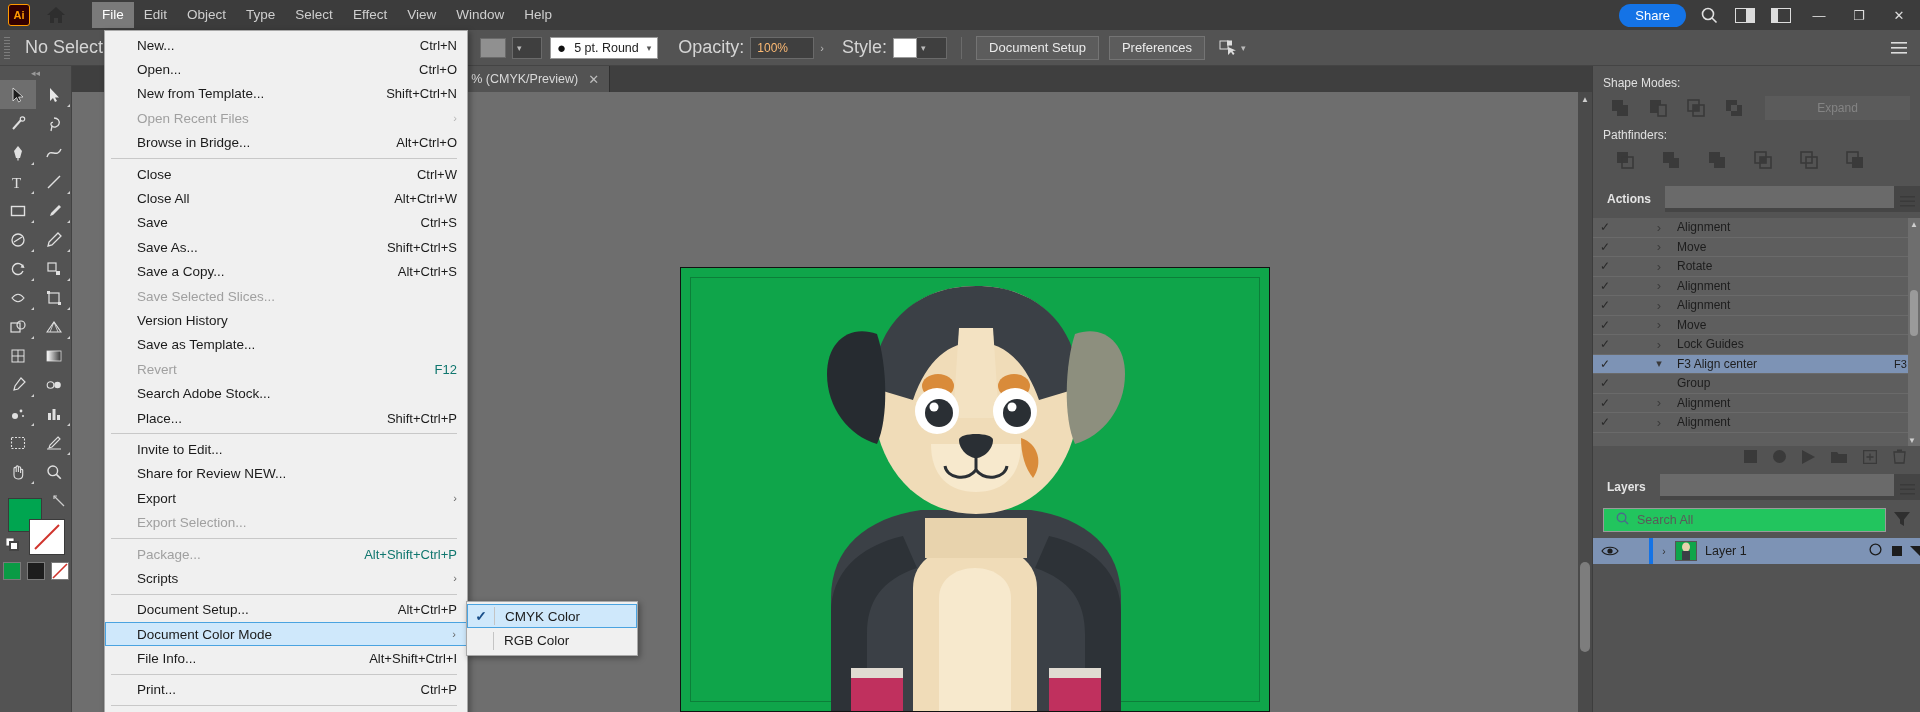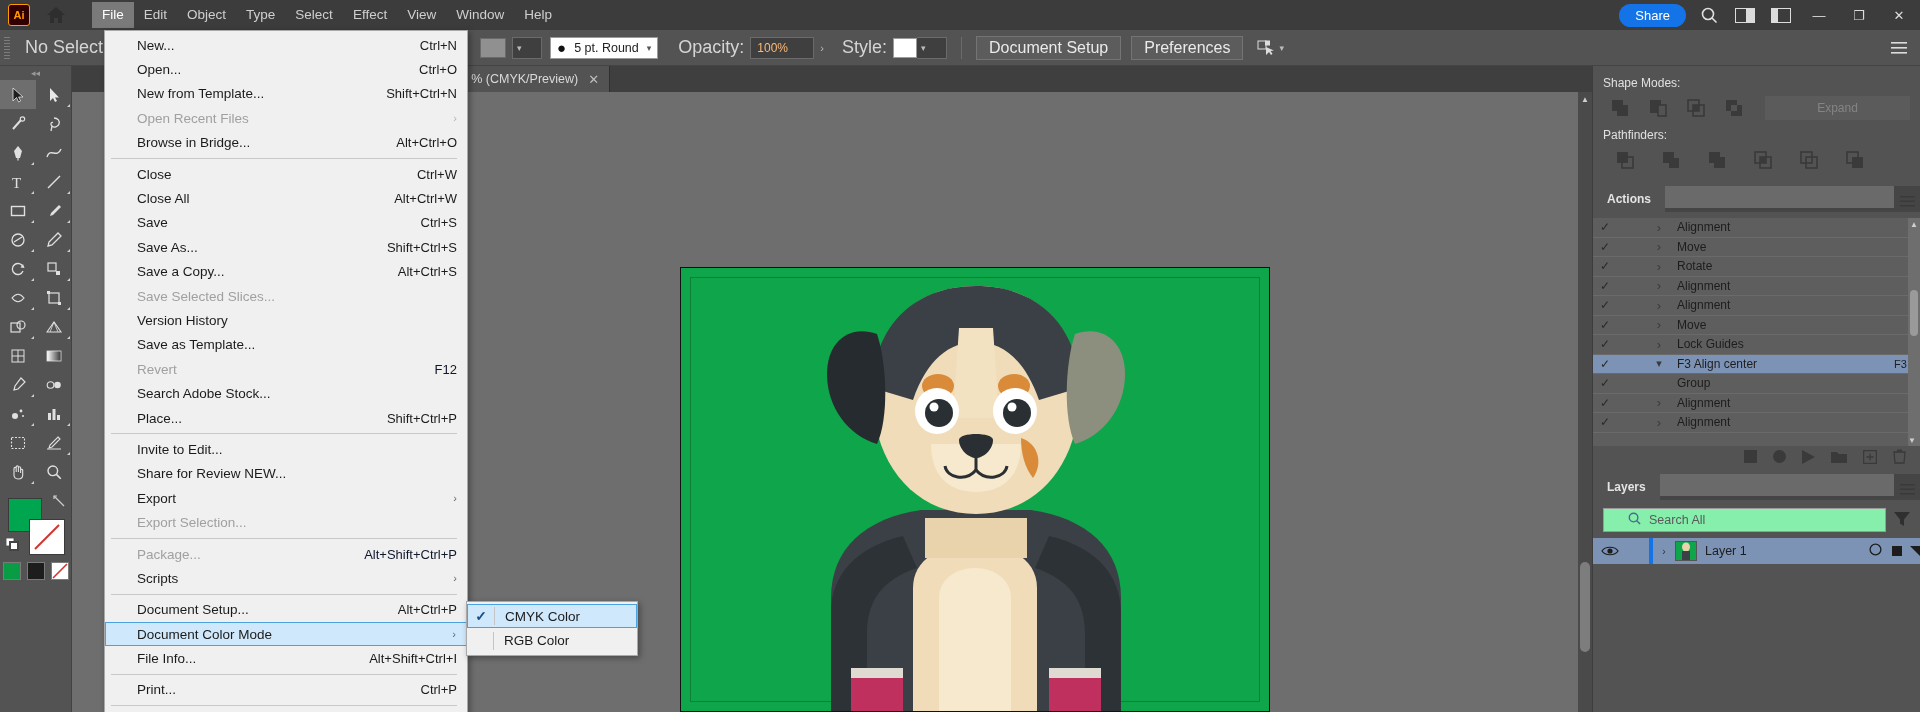--- a/index.html
+++ b/index.html
@@ -68,21 +68,21 @@
     color: #fdba74; font-size: 12px; padding: 0 6px; display:flex; align-items:center;
   }
   .stroke-select {
     height: 22px; background: #fff; border: 1px solid #9a9a9a; color: #222;
     display: flex; align-items: center; gap: 8px; padding: 0 6px; font-size: 12.5px;
   }
   .caret { font-size: 9px; color: #bbb; }
   .caret-dk { font-size: 9px; color: #555; }
   .btn-flat {
     height: 24px; padding: 0 12px; background: #5c5c5c; border: 1px solid #747474;
-    color: #eaeaea; font-size: 16px; display: flex; align-items: center;
+    color: #eaeaea; font-size: 13px; display: flex; align-items: center;
   }
   .white-sw { width: 24px; height: 20px; background: #fff; border: 1px solid #9a9a9a; }
 
   
   .toolbar {
     position: absolute; left: 0; top: 66px; width: 72px; height: 646px;
     background: #535353; border-right: 1px solid #424242;
   }
   .tb-handle { height: 14px; display:flex; align-items:center; justify-content:center; color:#999; font-size:9px; }
   .tb-grid { display: grid; grid-template-columns: 36px 36px; }
@@ -171,22 +171,22 @@
   .act-name { flex:1; color:#1d1d1d; }
   .act-key { width:26px; color:#1d1d1d; font-size:11px; }
   .act-scroll { position:absolute; right:0; top:0; width:12px; height:228px; background:#6e6e6e; }
   .act-scroll .thumb { position:absolute; left:2px; top:72px; width:8px; height:46px; background:#9a9a9a; border-radius:4px;}
   .act-scroll .ar { height:12px; display:flex;align-items:center;justify-content:center;color:#cfcfcf;font-size:8px;}
   .act-footer { display:flex; align-items:center; justify-content:flex-end; gap:16px; height:24px; padding-right:14px; }
 
   
   .search-row { display:flex; align-items:center; gap:8px; padding: 8px 10px 6px; }
   .search-box {
-    flex:1; height:24px; background:#86efac; border:1px solid #9a9a9a;
-    display:flex; align-items:center; gap:8px; padding:0 24px; color:#5a5a5a; font-size:12.5px;
+    flex:1; height:24px; background:#22c55e; border:1px solid #9a9a9a;
+    display:flex; align-items:center; gap:8px; padding:0 12px; color:#5a5a5a; font-size:12.5px;
   }
   .layer-row { display:flex; align-items:center; height:26px; background:#7d93b5; color:#1d1d1d; font-size:12.5px; }
   .layer-eye { width:34px; display:flex; align-items:center; justify-content:center; }
   .layer-lock { width:22px; }
   .layer-blue { width:4px; height:26px; background:#1473e6; }
   .layer-arrow { width:22px; text-align:center; color:#333; font-size:10px; }
   .layer-thumb { width:22px; height:20px; background:#0fa54a; border:1px solid #555; margin-right:8px; position:relative; }
   .layer-name { flex:1; }
   .layer-target { width:34px; text-align:center; }
   .layer-sel-sq { width:10px;height:10px;background:#1d1d1d; }
@@ -200,21 +200,21 @@
     padding: 2px 0; z-index: 50;
   }
   .mi {
     display: flex; align-items: center; height: 24.4px;
     padding: 0 10px 0 32px; font-size: 13.5px; color: #1b1b1b; position: relative;
   }
   .mi.disabled { color: #a0a0a0; }
   .mi.hl { background: #cfe8fb; border: 1px solid #4aa3e0; height: 24.4px; padding-left:31px;}
   .mi .lbl { flex: 1; white-space: nowrap; }
   .mi .sc { color: #1b1b1b; font-size: 13px; white-space: nowrap; }
-  .mi.disabled .sc { color: #0f172a; }
+  .mi.disabled .sc { color: #0f766e; }
   .mi .sub { margin-left: 14px; color: #666; font-size: 11px; }
   .mi.disabled .sub { color: #b4b4b4; }
   .msep { height: 1px; background: #c8c8c8; margin: 3px 10px 3px 6px; }
 
   .submenu {
     position: absolute; left: 466px; top: 601px; width: 172px;
     background: #f0f0f0; border: 1px solid #a9a9a9;
     box-shadow: 2px 2px 6px rgba(0,0,0,0.35); padding: 2px 0; z-index: 60;
   }
   .smi { display:flex; align-items:center; height:24.4px; font-size:13.5px; color:#1b1b1b; }

